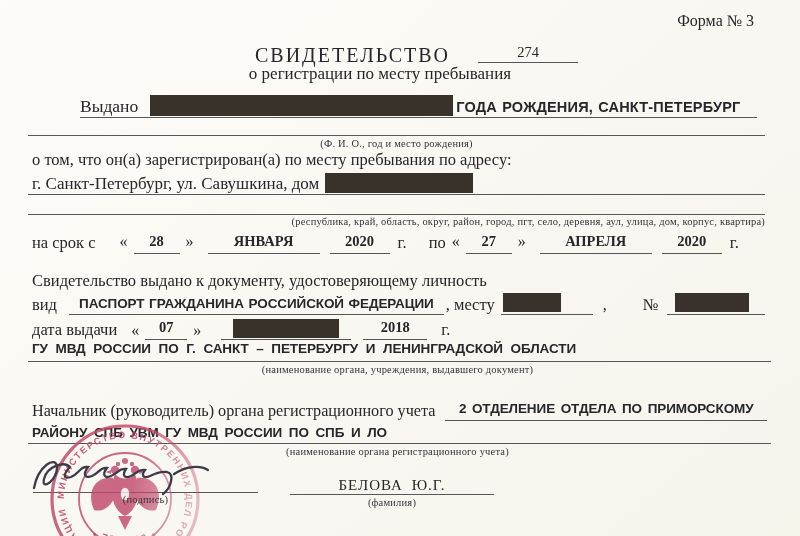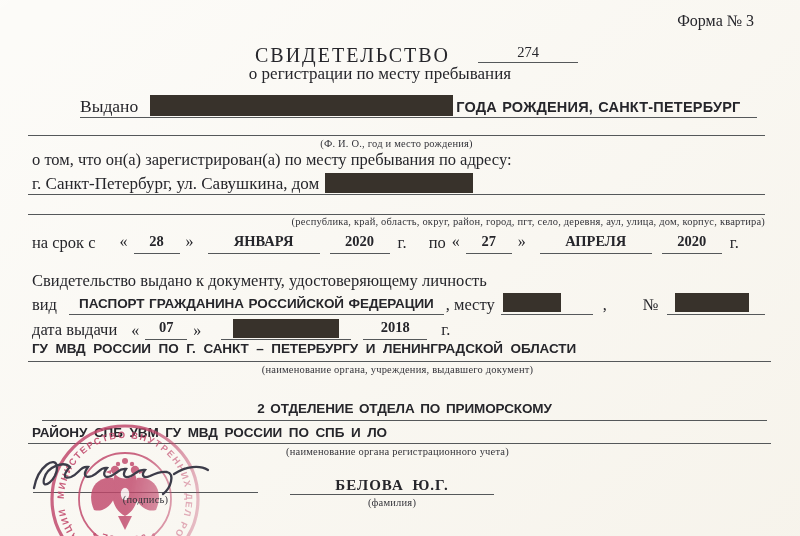--- a/index.html
+++ b/index.html
@@ -10,21 +10,21 @@
   .page{
     position:relative; width:800px; height:536px; margin:0 auto;
     background:var(--c-paper);
     background-image:linear-gradient(140deg, rgba(255,255,255,.5), rgba(236,230,216,.25));
     font-family:"Liberation Serif", serif; color:var(--c-ink);
     overflow:hidden;
   }
   .abs{position:absolute;}
   .lbl{font-size:16.5px;}
   .caption{font-size:10.5px; text-align:center; color:#34343a; letter-spacing:.2px;}
-  .uline{border-bottom:1.4px solid var(--c-line);font-weight:bold;}
+  .uline{border-bottom:1.4px solid var(--c-line);}
   .uline2{border-bottom:1.1px solid var(--c-line);}
   .fillbold{
     font-family:"Liberation Sans", sans-serif; font-weight:700;
     font-size:13.5px; letter-spacing:-0.1px; word-spacing:4px; white-space:nowrap;
   }
   .redact{display:inline-block; background:var(--c-redact); height:20px;}
   .cell{display:inline-block; text-align:center; border-bottom:1.1px solid var(--c-line);}
   .bval{font-weight:700; font-size:14.5px;}
   .q{margin:0 6px; font-size:16px;}
   .flexend{display:flex; align-items:flex-end;}
@@ -102,20 +102,21 @@
     <span class="q">»</span>
     <span class="cell" style="width:130px; height:20px; margin-left:14px;"><span class="redact" style="width:106px; height:19px;"></span></span>
     <span class="cell bval" style="width:64px; height:20px; margin-left:12px;">2018</span>
     <span class="lbl" style="margin-left:14px;">г.</span>
   </div>
 
   <div class="abs fillbold" style="left:28px; top:341px; width:739px; height:20px; border-bottom:1.6px solid var(--c-line); padding-left:4px;">ГУ МВД РОССИИ ПО Г. САНКТ – ПЕТЕРБУРГУ И ЛЕНИНГРАДСКОЙ ОБЛАСТИ</div>
   <div class="abs caption" style="left:28px; top:364px; width:739px;">(наименование органа, учреждения, выдавшего документ)</div>
 
   <div class="abs flexend" style="left:32px; top:398px; width:735px; height:23px;">
+    <span style="font-size:16.2px; white-space:nowrap;">Начальник (руководитель) органа регистрационного учета</span>
     <span class="cell fillbold" style="flex:1; height:22px; margin-left:10px; line-height:22px; word-spacing:2px; border-bottom-width:1.4px;">2 ОТДЕЛЕНИЕ ОТДЕЛА ПО ПРИМОРСКОМУ</span>
   </div>
   <div class="abs fillbold" style="left:28px; top:422px; width:739px; height:21px; border-bottom:1.6px solid var(--c-line); padding-left:4px; word-spacing:3px; line-height:21px;">РАЙОНУ СПБ УВМ ГУ МВД РОССИИ ПО СПБ И ЛО</div>
   <div class="abs caption" style="left:28px; top:446px; width:739px;">(наименование органа регистрационного учета)</div>
 
   <svg class="abs stamp" style="left:38px; top:412px; z-index:2;" width="174" height="174" viewBox="0 0 174 174">
     <circle cx="87" cy="87" r="73" fill="none" stroke="currentColor" stroke-width="3.2" opacity=".9"></circle>
     <circle cx="87" cy="87" r="46" fill="none" stroke="currentColor" stroke-width="1.8" opacity=".9"></circle>
     <path id="ringPath" d="M 26,87 A 61,61 0 1 1 148,87 A 61,61 0 1 1 26,87" fill="none"></path>
     <text font-size="9.3" font-weight="bold" letter-spacing="1.6" fill="currentColor" opacity=".95">

